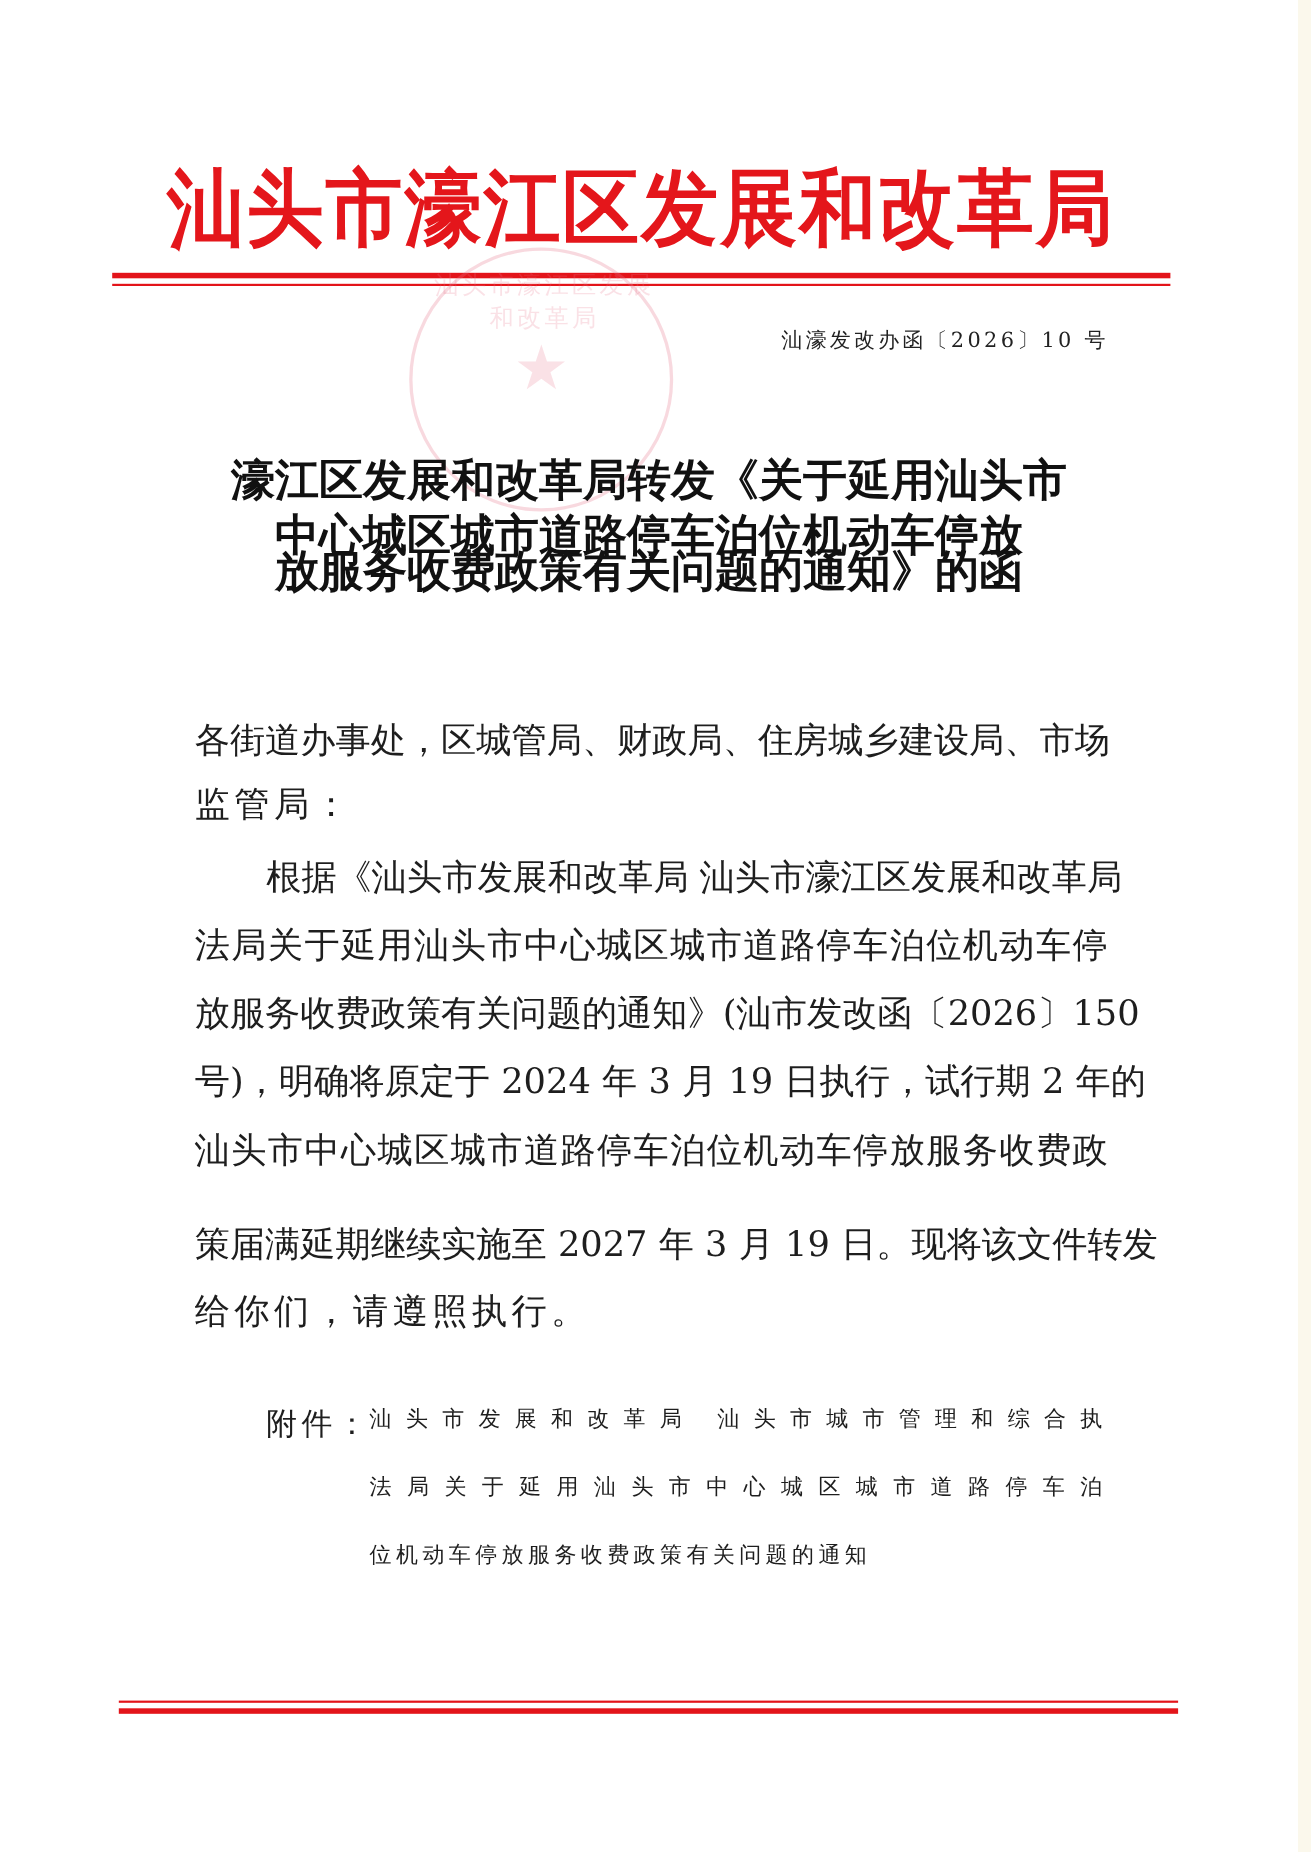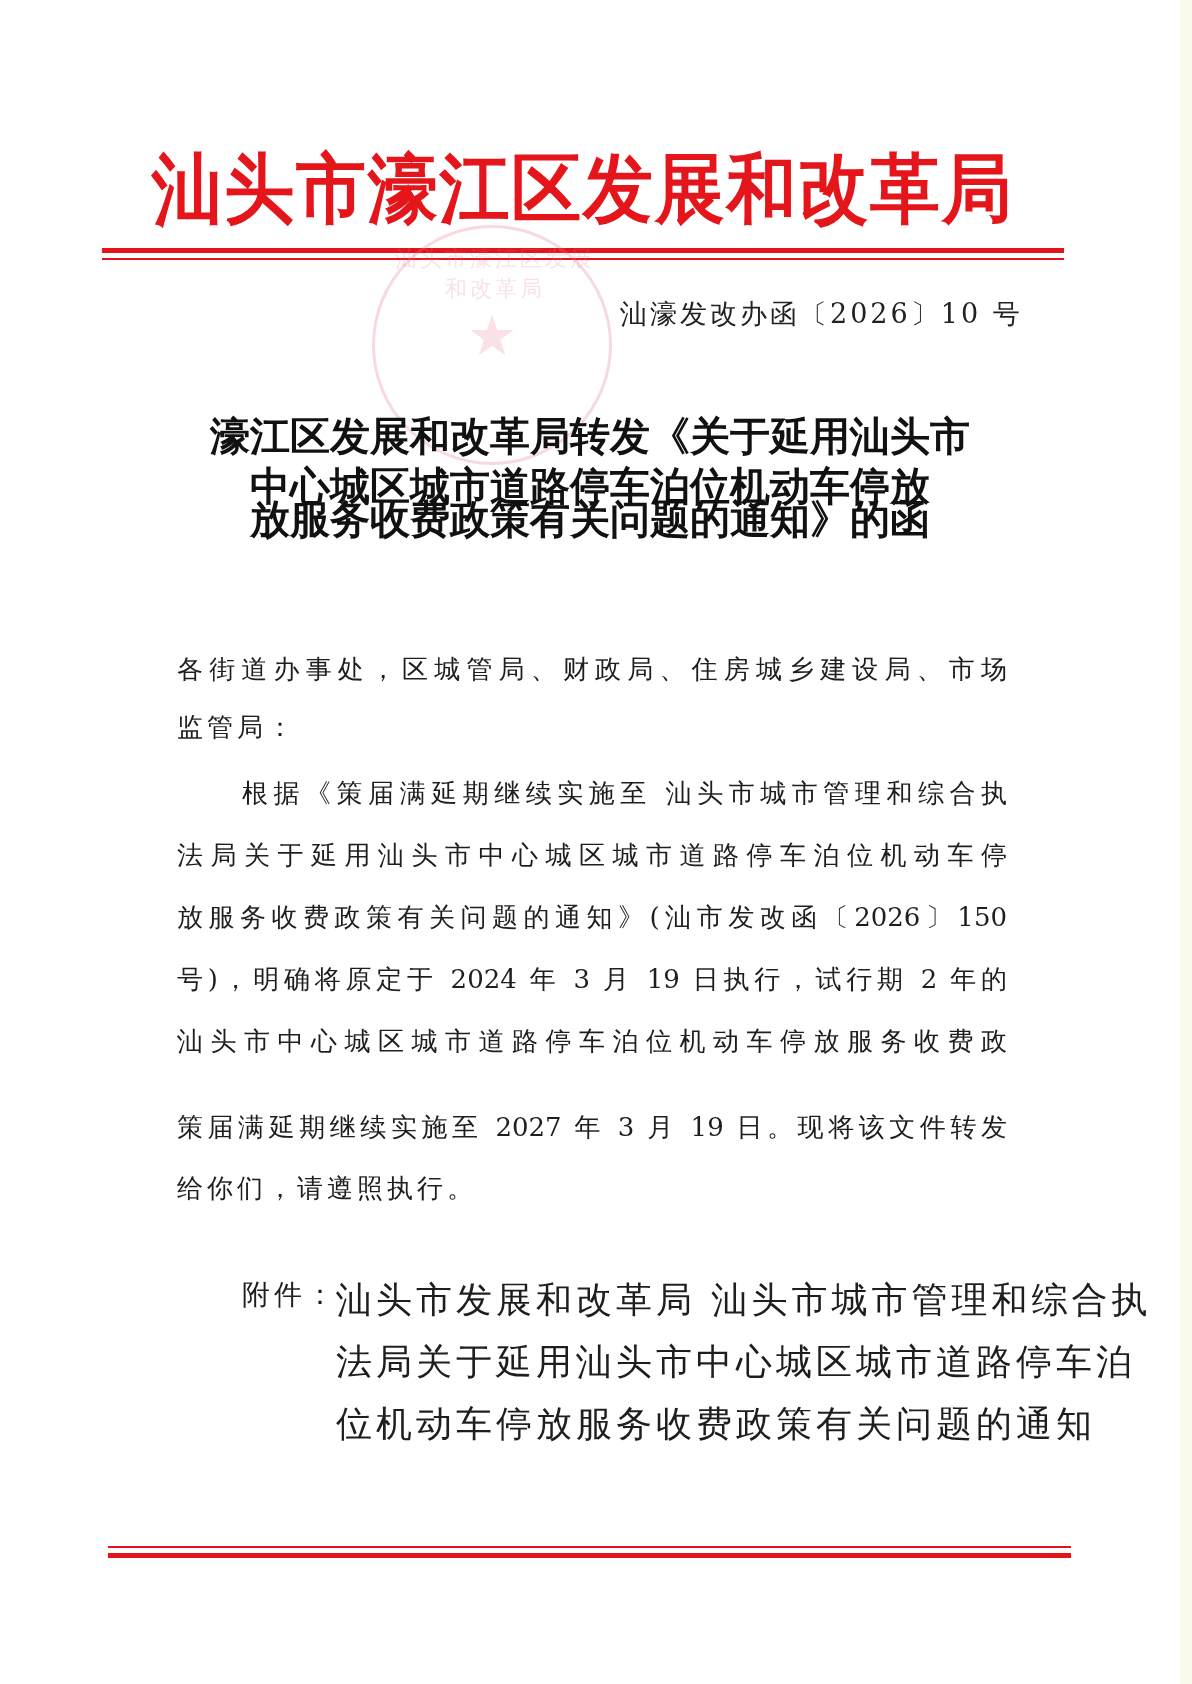--- a/index.html
+++ b/index.html
@@ -35,42 +35,42 @@
     position: absolute; left: 92px; top: 80px; font-size: 56px;
     color: rgba(230,120,140,0.22); line-height: 1;
   }
   .seal-text {
     position: absolute; left: 20px; top: 16px; width: 200px; text-align: center;
     font-size: 22px; color: rgba(230,120,140,0.22); letter-spacing: 3px;
   }
 
   .doc-number {
     position: absolute; left: 620px; top: 296px; width: 388px; text-align: right;
-    font-size: 27px; color: #222; letter-spacing: 3px; white-space: nowrap;
+    font-size: 19px; color: #222; letter-spacing: 3px; white-space: nowrap;
     font-family: "DejaVu Serif", "Liberation Serif", serif;
   }
   .title-line {
     position: absolute; left: 160px; width: 860px; text-align: center;
     font-family: "DejaVu Serif", "Liberation Serif", serif; font-weight: bold;
     font-size: 40px; color: #111; white-space: nowrap; letter-spacing: 0px;
   }
   .body-line {
     position: absolute; left: 177px; width: 830px;
-    font-size: 26px; color: #1e1e1e; white-space: nowrap;
+    font-size: 32px; color: #1e1e1e; white-space: nowrap;
     font-family: "DejaVu Serif", "Liberation Serif", serif;
     letter-spacing: 4px;
   }
   .justify { text-align: justify; text-align-last: justify; letter-spacing: 0; }
   .attach-label {
     position: absolute; left: 242px; font-size: 28px; color: #1e1e1e;
     letter-spacing: 4px; white-space: nowrap;
     font-family: "DejaVu Serif", "Liberation Serif", serif;
   }
   .attach-line {
-    position: absolute; left: 336px; width: 670px; font-size: 36px; color: #1e1e1e;
+    position: absolute; left: 336px; width: 670px; font-size: 20px; color: #1e1e1e;
     white-space: nowrap; font-family: "DejaVu Serif", "Liberation Serif", serif;
     letter-spacing: 4px;
   }
 </style>
 </head>
 <body>
 
 <div class="edge-strip"></div>
 
 <div class="masthead">汕头市濠江区发展和改革局</div>
@@ -85,21 +85,21 @@
 
 <div class="doc-number">汕濠发改办函〔2026〕10 号</div>
 
 <div class="title-line" style="top:376px;margin-top:33px;">濠江区发展和改革局转发《关于延用汕头市</div>
 <div class="title-line" style="top:459px;">中心城区城市道路停车泊位机动车停放</div>
 <div class="title-line" style="top:492px;">放服务收费政策有关问题的通知》的函</div>
 
 <div class="body-line justify" style="top:652px;">各街道办事处，区城管局、财政局、住房城乡建设局、市场</div>
 <div class="body-line" style="top:710px;">监管局：</div>
 
-<div class="body-line justify" style="top:776px; left:242px; width:765px;">根据《策届满延期继续实施至 汕头市城市管理和综合执</div>
+<div class="body-line justify" style="top:776px; left:242px; width:765px;">根据《汕头市发展和改革局 汕头市濠江区发展和改革局</div>
 <div class="body-line justify" style="top:838px;">法局关于延用汕头市中心城区城市道路停车泊位机动车停</div>
 <div class="body-line justify" style="top:900px;">放服务收费政策有关问题的通知》(汕市发改函〔2026〕150</div>
 <div class="body-line justify" style="top:962px;">号)，明确将原定于 2024 年 3 月 19 日执行，试行期 2 年的</div>
 <div class="body-line justify" style="top:1024px;">汕头市中心城区城市道路停车泊位机动车停放服务收费政</div>
 <div class="body-line justify" style="top:1086px;margin-top:24px;">策届满延期继续实施至 2027 年 3 月 19 日。现将该文件转发</div>
 <div class="body-line" style="top:1148px;margin-top:23px;">给你们，请遵照执行。</div>
 
 <div class="attach-label" style="top:1276px;">附件：</div>
 <div class="attach-line justify" style="top:1276px;">汕头市发展和改革局 汕头市城市管理和综合执</div>
 <div class="attach-line justify" style="top:1338px;">法局关于延用汕头市中心城区城市道路停车泊</div>

